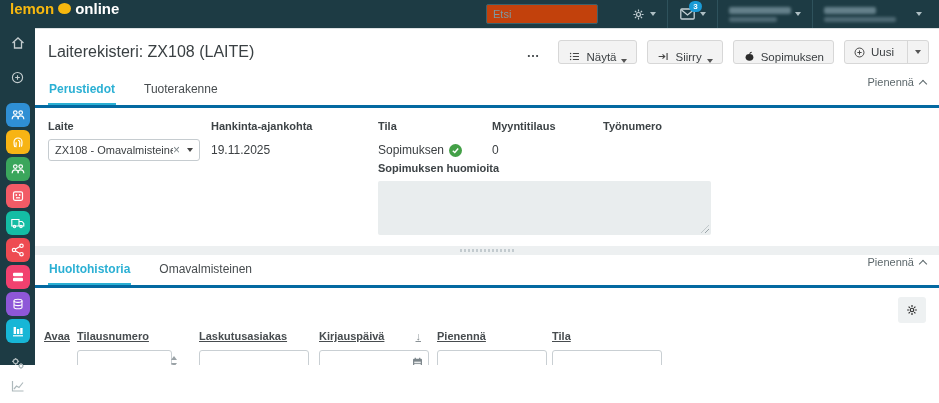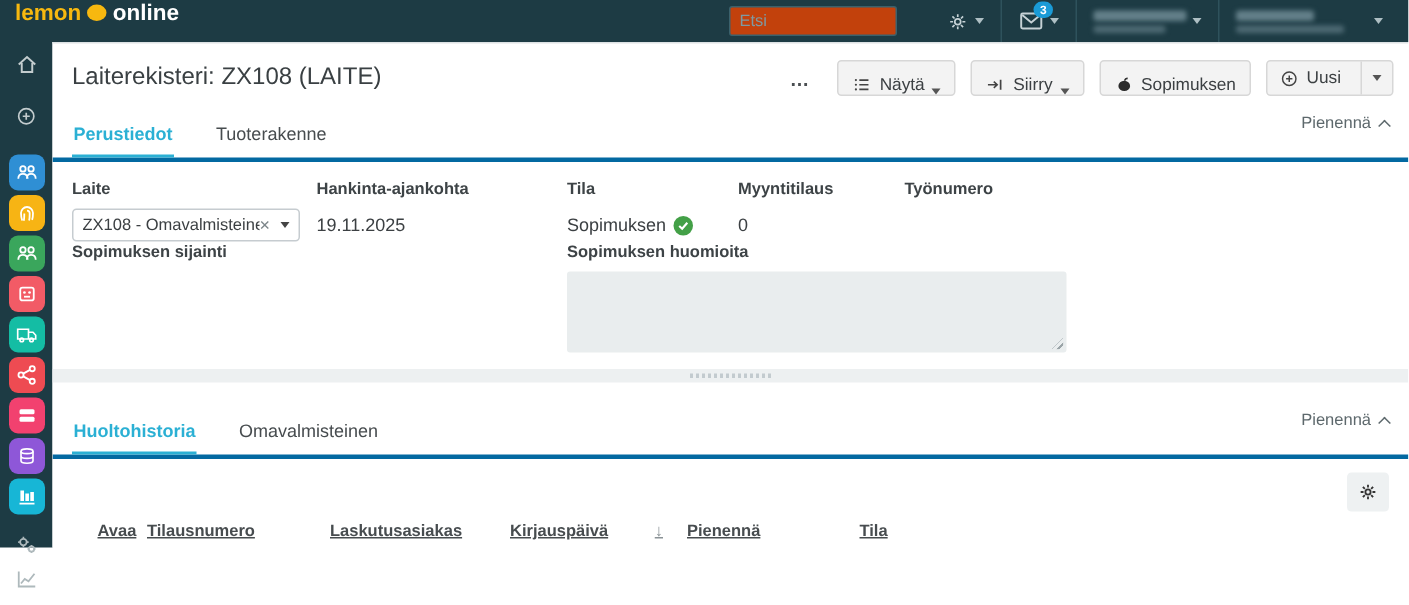--- a/index.html
+++ b/index.html
@@ -73,25 +73,25 @@
   .notes{width:333px;height:54px;background:#e9edee;border-radius:2px;position:relative;}
   .resize{position:absolute;right:2px;bottom:2px;width:8px;height:8px;
     background:repeating-linear-gradient(135deg,transparent 0 2px,#9aa4a8 2px 3px);
     clip-path:polygon(100% 0,100% 100%,0 100%);cursor:nwse-resize;}
   .huomioita-wrap{grid-column:3/6;}
   
   .splitter{height:9px;background:#edf0f1;margin-top:11px;display:flex;align-items:center;justify-content:center;cursor:row-resize;}
   .splitter-handle{width:54px;height:3px;
     background-image:repeating-linear-gradient(90deg,#c3cbcf 0 2px,transparent 2px 4px);}
   
-  .panel2 .tabs-row{margin-top:19px;}
+  .panel2 .tabs-row{margin-top:1px;}
   .grid-toolbar{display:flex;justify-content:flex-end;padding:9px 13px 7px;}
   .icon-btn{width:28px;height:26px;background:#eef1f2;border:none;border-radius:3px;display:flex;
     align-items:center;justify-content:center;cursor:pointer;}
-  .grid-table{padding:0 30px;}
+  .grid-table{padding:0 9px;}
   .thead,.filters{display:grid;grid-template-columns:33px 122px 120px 118px 115px auto;align-items:center;}
   .th{font-size:11px;font-weight:bold;color:#474c4f;cursor:pointer;}
   .th span{text-decoration:underline;}
   .th-sorted{display:flex;justify-content:space-between;align-items:center;padding-right:16px;}
   .sort-arrow{color:#8a9296;font-weight:normal;font-size:11px;text-decoration:none;}
   .filters{margin-top:8px;}
   .f-cell{position:relative;}
   .f-input{width:110px;height:26px;border:1px solid #c9cfd3;border-radius:3px;background:#fff;
     box-sizing:border-box;font-size:11px;padding:0 6px;outline:none;color:#3c4043;}
   .f-input.narrow{width:95px;padding-right:16px;}
@@ -333,24 +333,20 @@
           </div>
         </div>
         <div>
           <div class="flabel">Myyntitilaus</div>
           <div class="fvalue">0</div>
         </div>
         <div>
           <div class="flabel">Työnumero</div>
         </div>
 
-        <div>
-          <div class="flabel">Sopimuksen sijainti</div>
-          <div class="fvalue"></div>
-        </div>
         <div class="huomioita-wrap">
           <div class="flabel">Sopimuksen huomioita</div>
           <div class="notes"></div>
           <div style="position:relative;width:333px;height:0;">
             <span class="resize"></span>
           </div>
         </div>
       </div>
       <div class="splitter">
         <div class="splitter-handle"></div>

